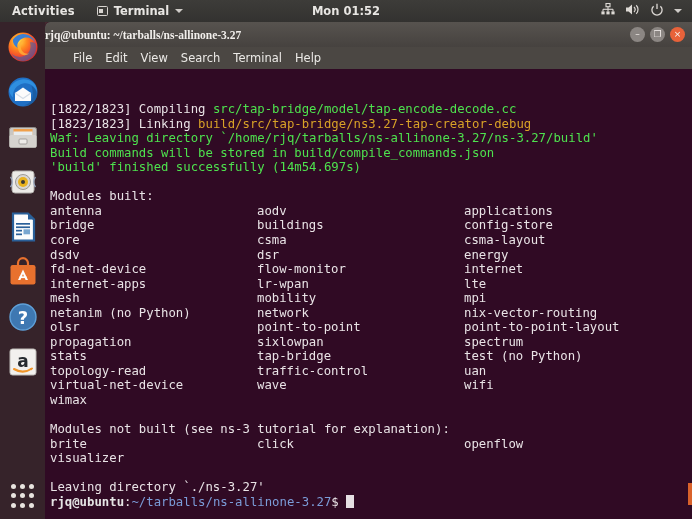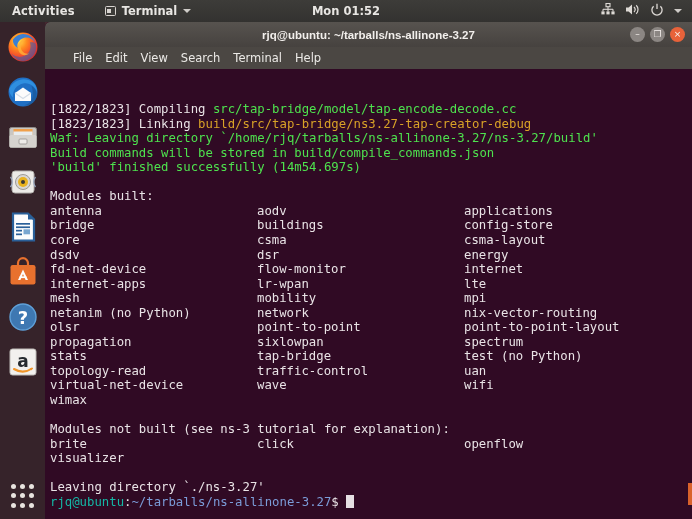--- a/index.html
+++ b/index.html
@@ -19,21 +19,20 @@
 
   
   #topbar {
     position:absolute; left:0; top:0;
     width:692px; height:22px;
     background:linear-gradient(to bottom,#3d3c39 0%,#333230 100%);
     display:flex; align-items:center;
     color:#e8e6e3;
     font-size:11.5px; font-weight:bold;
     font-family:"DejaVu Sans", sans-serif;
-    gap:8px;
   }
   #topbar .tb-activities { margin-left:12px; letter-spacing:.2px; }
   #topbar .tb-app { margin-left:22px; display:flex; align-items:center; gap:6px; }
   .tb-app-icon {
     width:11px; height:10px;
     border:1.4px solid #d8d4d0; border-radius:1.5px;
     position:relative; background:#3d3c39;
   }
   .tb-app-icon::after {
     content:""; position:absolute; left:1.5px; top:1.5px;
@@ -91,23 +90,23 @@
     overflow:hidden;
   }
   #titlebar {
     height:25px; width:100%;
     background:linear-gradient(to bottom,#57534f 0%,#46423f 100%);
     border-top-left-radius:5px;
     display:flex; align-items:center;
     position:relative;
   }
   #titlebar .title {
-    position:absolute; left:0; right:0; text-align:center;
+    position:absolute; left:0; right:0; text-align:left;
     font-size:11.5px; font-weight:bold; color:#f2efec;
-    font-family:Liberation Sans, sans-serif;
+    font-family:Liberation Serif, serif;
     white-space:nowrap;
   }
   #titlebar .wbtns {
     margin-left:auto; display:flex; align-items:center;
     gap:5px; margin-right:7px; z-index:2;
   }
   .wbtn {
     width:15px; height:15px; border-radius:50%;
     display:flex; align-items:center; justify-content:center;
     font-size:9px; color:#f7f2ef; line-height:1;
@@ -135,21 +134,21 @@
     line-height:14.55px;
     color:#e6dfe3;
     position:relative;
     overflow:hidden;
     white-space:pre;
   }
   .ln { white-space:pre; height:14.55px; }
   .c-white  { color:#e9e3e6; }
   .c-green  { color:#4ee24e; }
   .c-yellow { color:#d8a227; }
-  .c-pgreen { color:#14b8a6; }
+  .c-pgreen { color:#e5e5e5;font-weight:bold; }
   .c-blue   { color:#7b9cd8; }
   .cursor {
     display:inline-block;
     width:7.4px; height:13px;
     background:#e6dfe3;
     vertical-align:-2px;
   }
   .col2 { display:inline-block; width:207px; }
   .col3 { display:inline-block; width:207px; }
 

